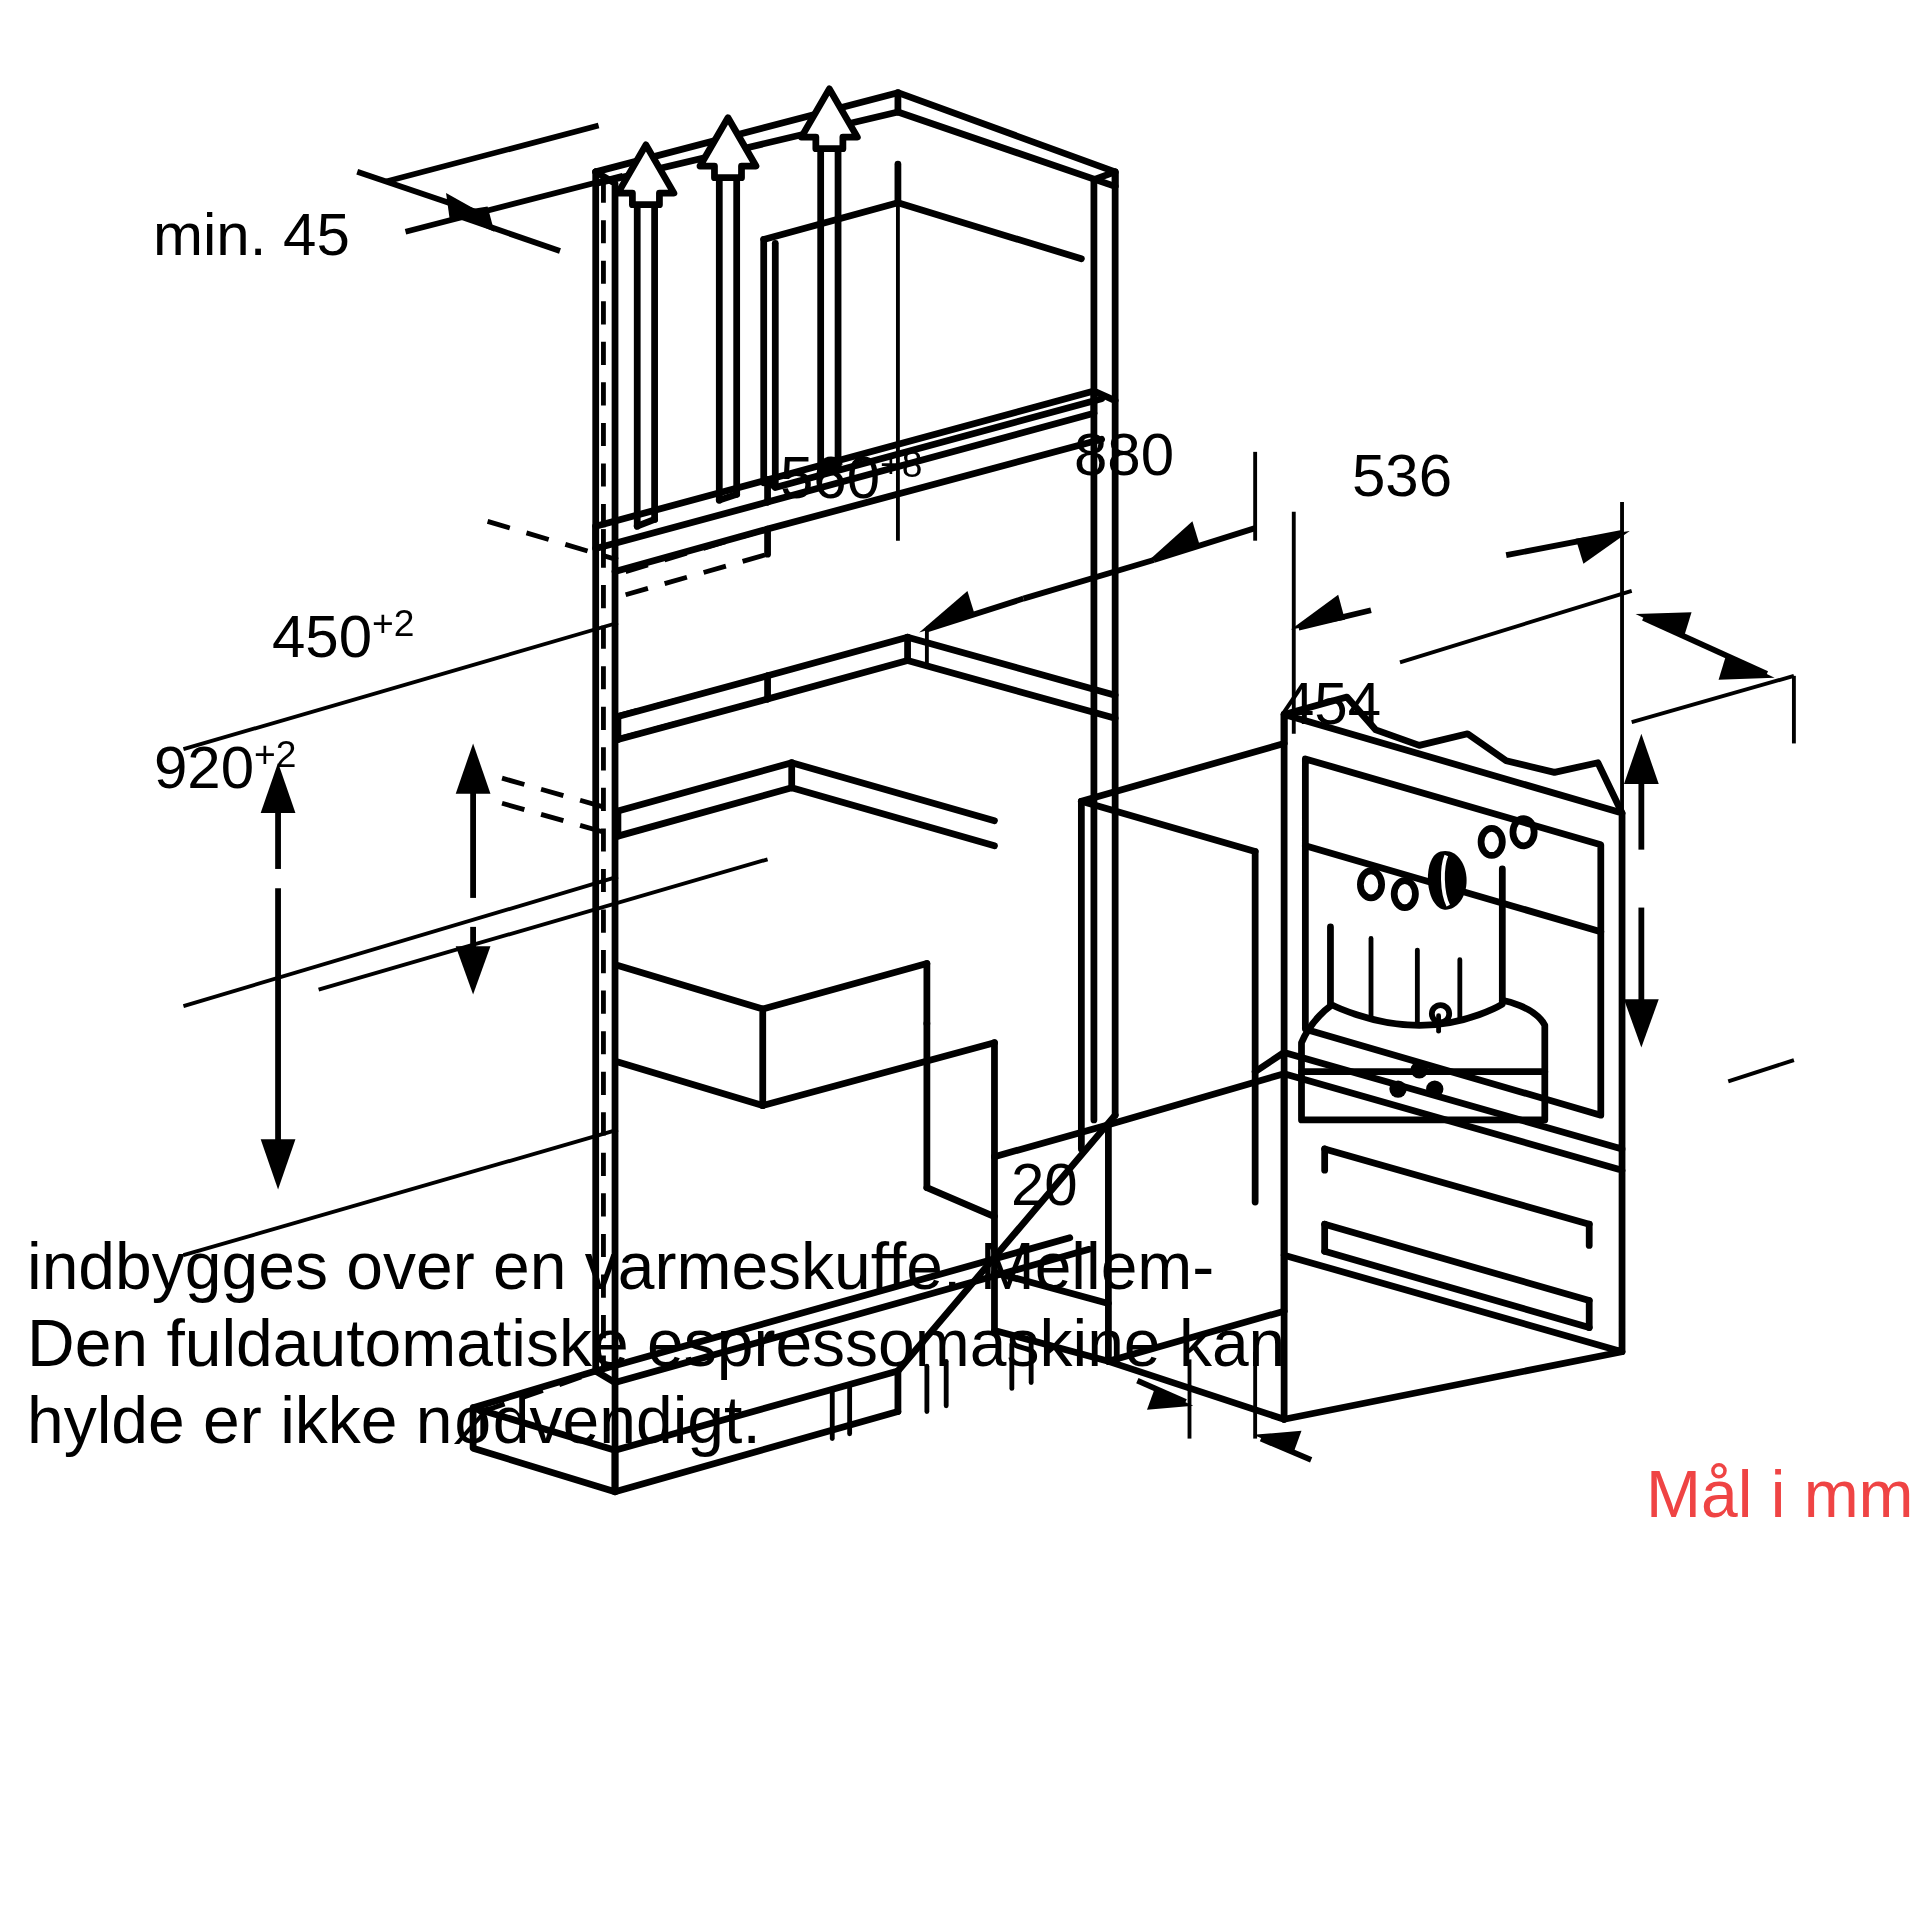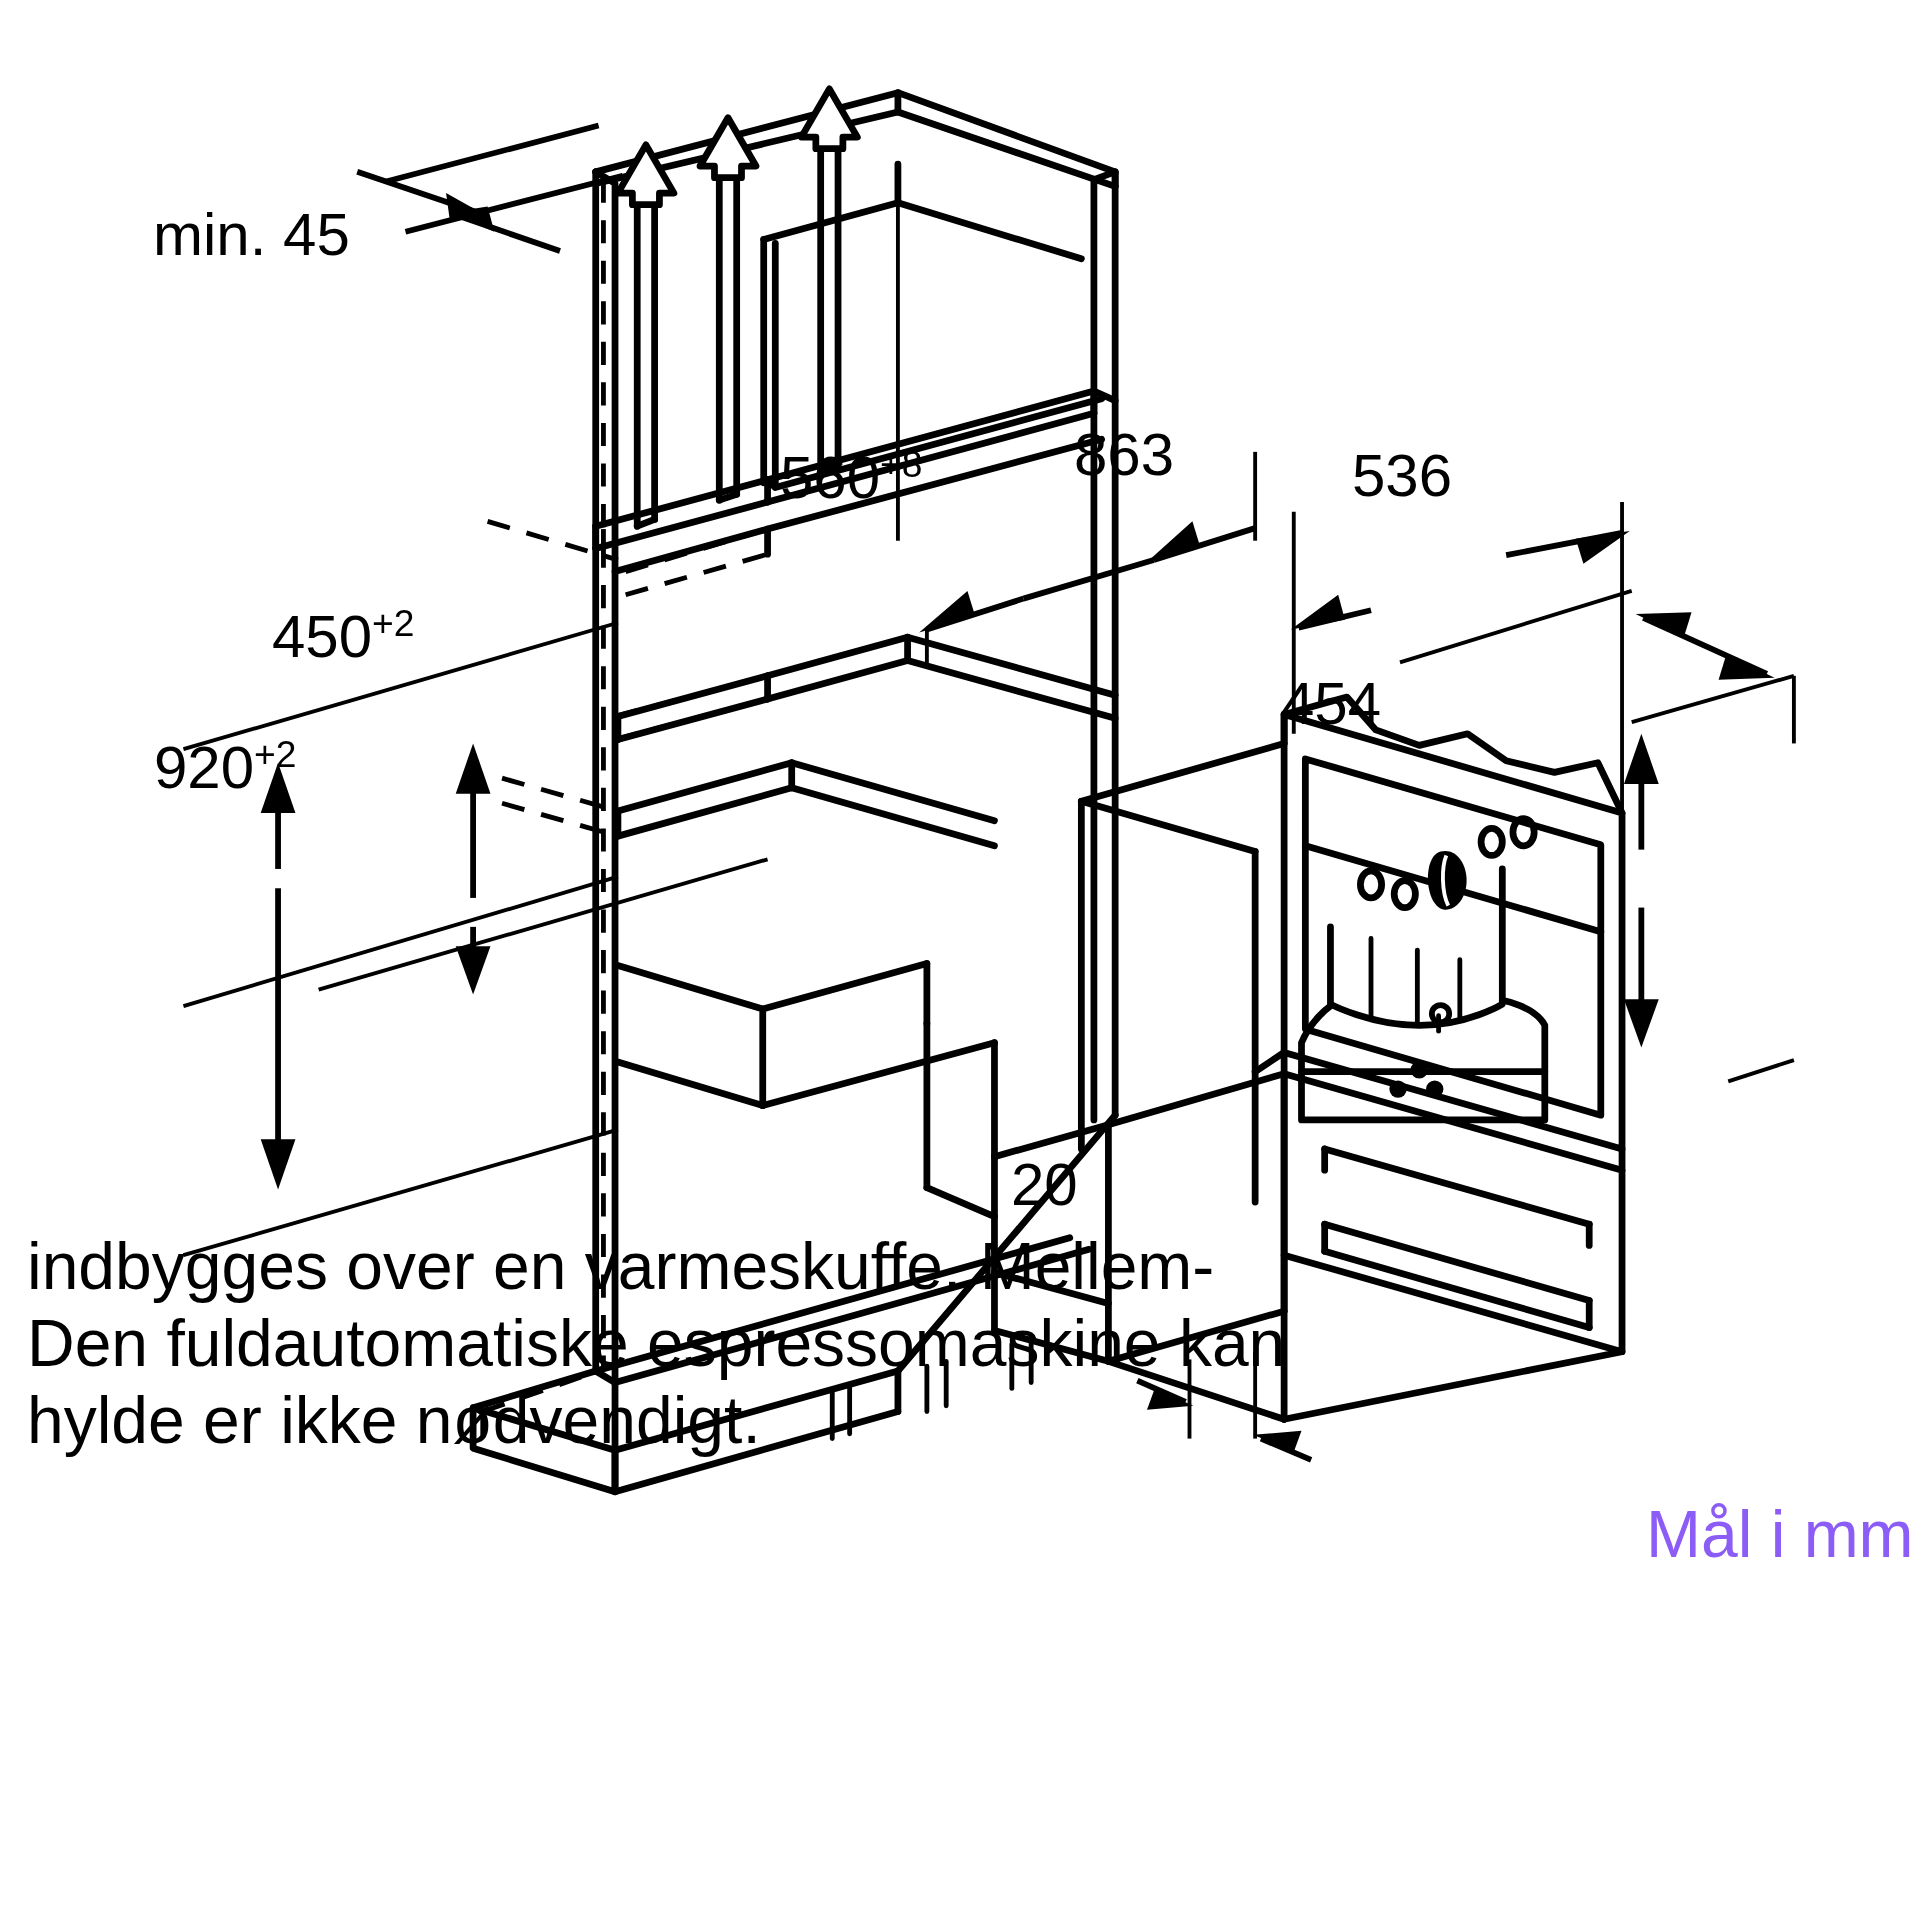--- a/index.html
+++ b/index.html
@@ -65,24 +65,24 @@
     top: 1228px;
     width: 1429px;
     font-family: "Liberation Sans", sans-serif;
     font-size: 66px;
     line-height: 1.17;
     color: #000;
   }
   #units {
     position: absolute;
     right: 17.4px;
-    top: 1496px;
+    top: 1456px;
     font-family: "Liberation Sans", sans-serif;
     font-size: 66px;
-    color: #8b5cf6;
+    color: #ef4444;
     white-space: nowrap;
   }
 </style>
 </head>
 <body>
 
 <div id="diagram-root">
 
   <svg class="drawing" viewBox="0 0 2000 2000" xmlns="http://www.w3.org/2000/svg">
 
@@ -349,21 +349,21 @@
 
   <div class="dim-label" id="label-min45">
     <span>min. 45</span>
   </div>
 
   <div class="dim-label" id="label-560">
     <span>560</span><sup>+8</sup>
   </div>
 
   <div class="dim-label" id="label-595">
-    <span>863</span>
+    <span>880</span>
   </div>
 
   <div class="dim-label" id="label-536">
     <span>536</span>
   </div>
 
   <div class="dim-label" id="label-450">
     <span>450</span><sup>+2</sup>
   </div>
 

